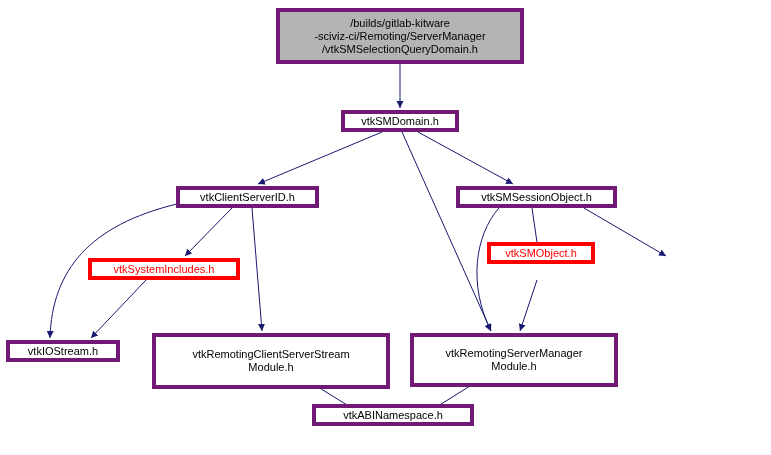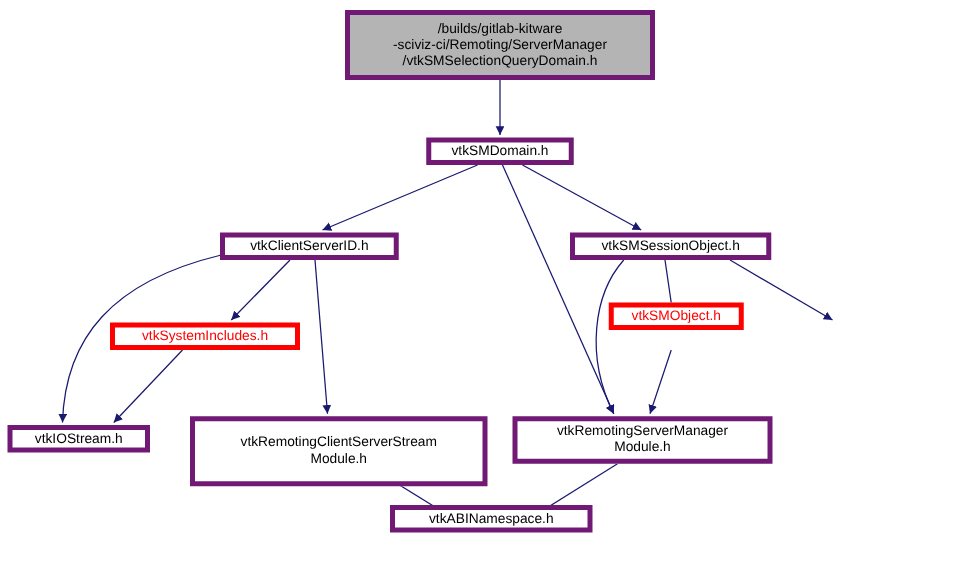--- a/index.html
+++ b/index.html
@@ -98,21 +98,21 @@
 
   <div class="node" style="left:6px;top:340px;width:114px;height:22px">
     <span>vtkIOStream.h</span>
   </div>
 
   <div class="node" style="left:152px;top:333px;width:238px;height:56px">
     <span class="line">vtkRemotingClientServerStream</span>
     <span class="line">Module.h</span>
   </div>
 
-  <div class="node" style="left:410px;top:333px;width:208px;height:38px">
+  <div class="node" style="left:410px;top:333px;width:208px;height:54px">
     <span class="line">vtkRemotingServerManager</span>
     <span class="line">Module.h</span>
   </div>
 
   <div class="node" style="left:312px;top:404px;width:162px;height:22px">
     <span>vtkABINamespace.h</span>
   </div>
 
 </div>
 

